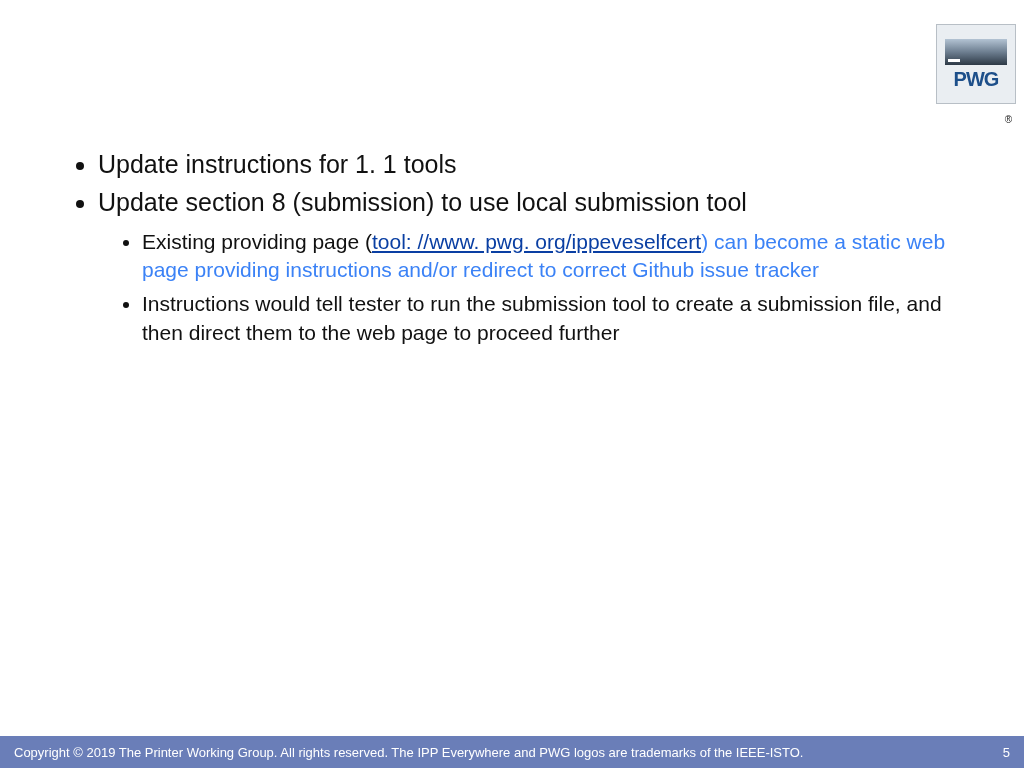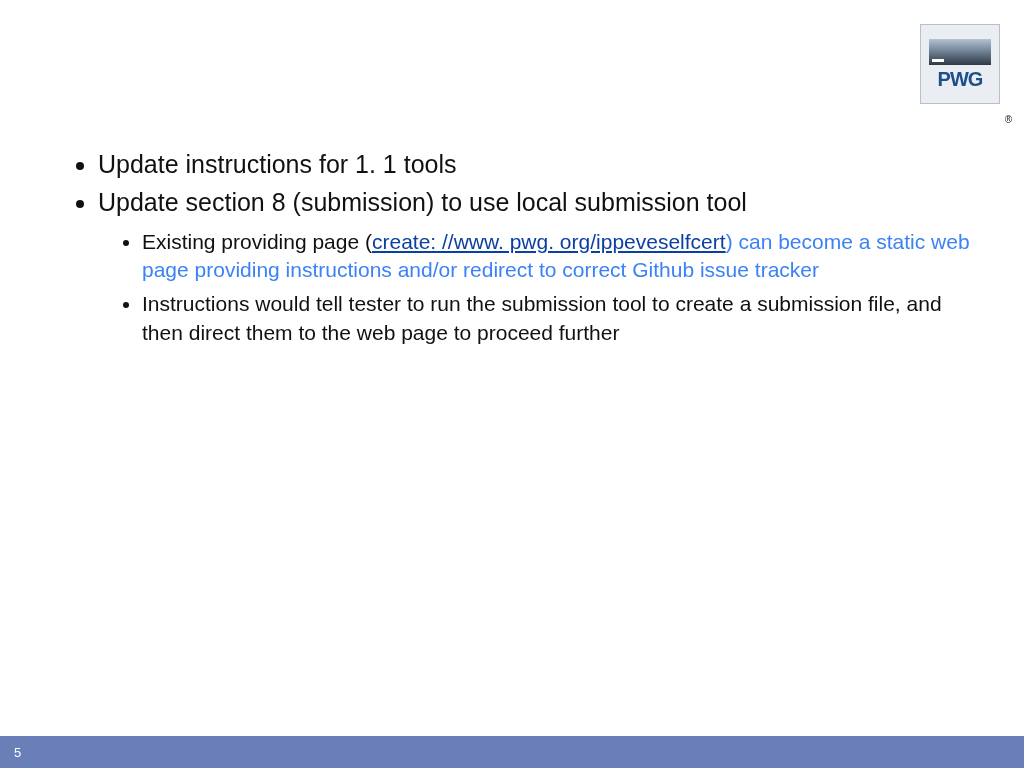--- a/index.html
+++ b/index.html
@@ -15,21 +15,21 @@
     padding-left: 58px;
     padding-bottom: 18px;
   }
   .title {
     color: #fff;
     font-size: 37px;
     font-weight: 400;
   }
   .logo-box {
     position: absolute;
-    top: 24px; right: 24px;
+    top: 24px; right: 8px;
     width: 80px; height: 80px;
     background: #eaeef2;
     border: 1px solid #b8bfc6;
     display: flex;
     flex-direction: column;
     align-items: center;
     justify-content: center;
     padding: 6px;
   }
   .logo-top {
@@ -110,27 +110,28 @@
 
   <div class="body">
     <ul class="level1">
       <li>
         <span>Update instructions for 1. 1 tools</span>
       </li>
       <li>
         <span>Update section 8 (submission) to use local submission tool</span>
         <ul class="level2">
           <li>
-            <span>Existing providing page (</span><a class="link" href="#">create: //www. pwg. org/ippeveselfcert</a><span class="paren">) can become a static web page providing instructions and/or redirect to correct Github issue tracker</span>
+            <span>Existing providing page (</span><a class="link" href="#">tool: //www. pwg. org/ippeveselfcert</a><span class="paren">) can become a static web page providing instructions and/or redirect to correct Github issue tracker</span>
           </li>
           <li>
             <span>Instructions would tell tester to run the submission tool to create a submission file, and then direct them to the web page to proceed further</span>
           </li>
         </ul>
       </li>
     </ul>
   </div>
 
   <div class="footer">
+    <span>Copyright © 2019 The Printer Working Group. All rights reserved. The IPP Everywhere and PWG logos are trademarks of the IEEE-ISTO.</span>
     <span>5</span>
   </div>
 
 </div>
 
 </body></html>

